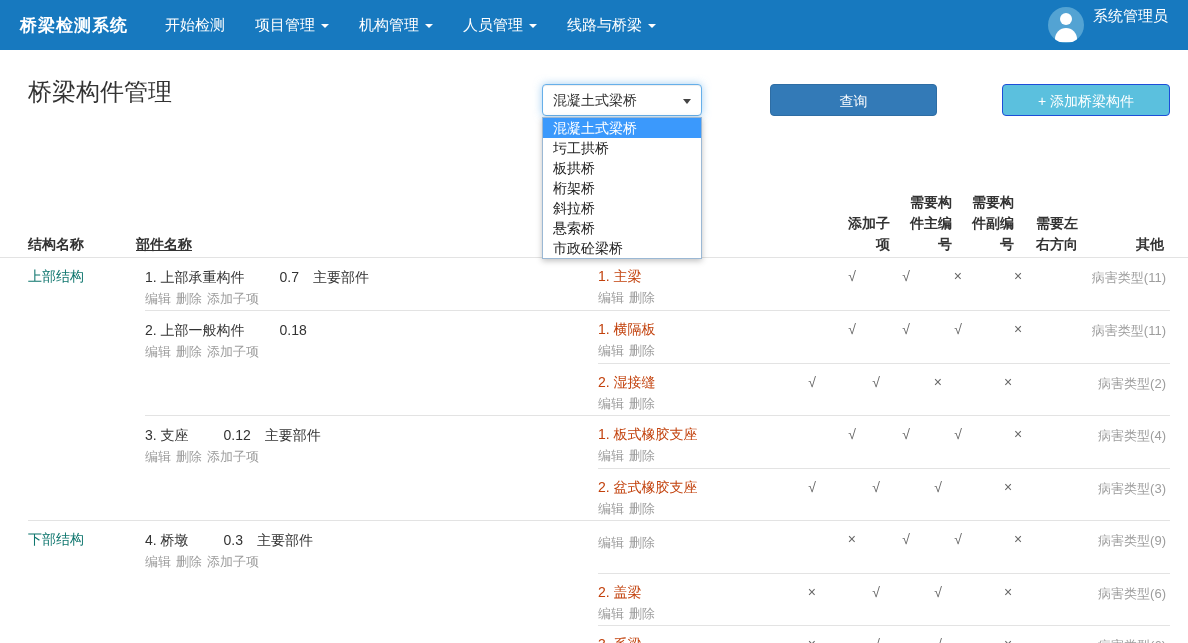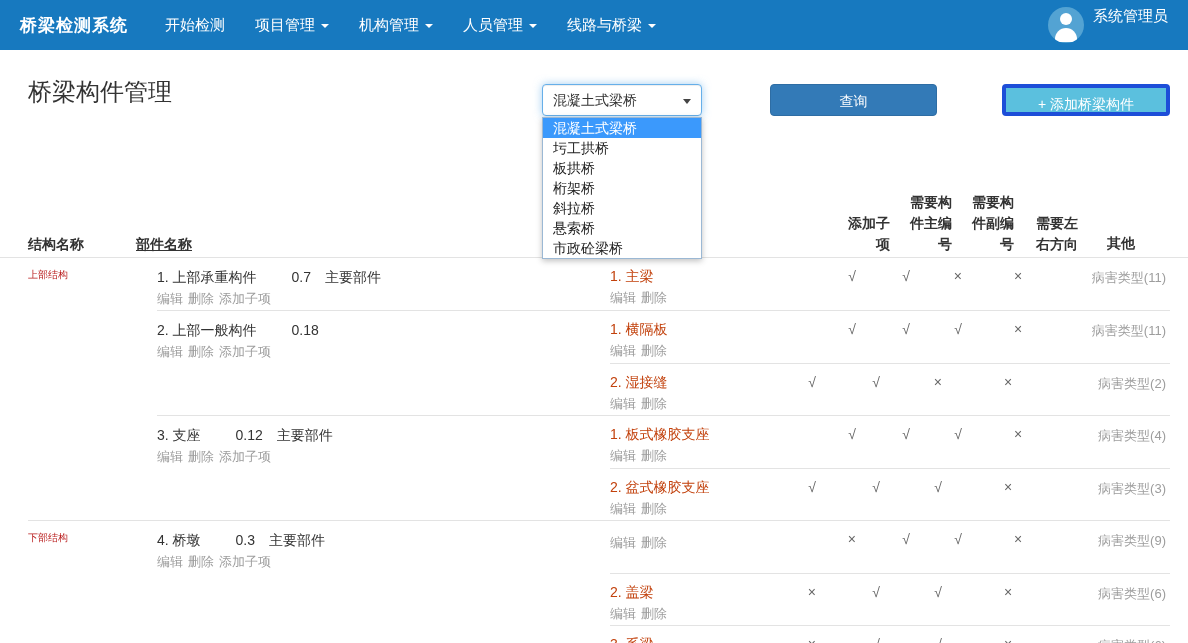--- a/index.html
+++ b/index.html
@@ -29,38 +29,38 @@
     font-size:14px; color:#333; line-height:30px; padding-left:10px; cursor:pointer; position:relative; }
   .select-caret { position:absolute; right:10px; top:14px;
     border-top:5px solid #444; border-left:4px solid transparent; border-right:4px solid transparent; }
   .select-pop { position:absolute; left:0; top:33px; width:160px; background:#fff;
     border:1px solid #9bb8d4; box-shadow:0 2px 6px rgba(0,0,0,.25); z-index:20; }
   .option { height:20px; line-height:20px; font-size:14px; color:#222; padding-left:10px; cursor:pointer; white-space:nowrap; }
   .option.selected { background:#3b99fc; color:#fff; }
   .btn { height:32px; border-radius:4px; font-size:14px; color:#fff; text-align:center;
     line-height:32px; cursor:pointer; margin-top:8px; }
   .btn-query { width:167px; margin-left:31px; background:#337ab7; border:1px solid #2e6da4; }
-  .btn-add { width:168px; margin-left:28px; background:#5bc0de; border:4px solid #1d4ed8; }
+  .btn-add { width:168px; margin-left:28px; background:#5bc0de; border:1px solid #1d4ed8; }
 
   
   .thead { display:flex; align-items:flex-end; margin-top:76px; padding:0 18px 2px 28px;
     border-bottom:1px solid #e3e3e3; font-size:14px; font-weight:bold; color:#333; line-height:21px; }
   .h-structure { width:108px; }
   .h-part { flex:1;text-decoration:underline; }
   .h-flag { text-align:right; }
   .h-f0 { width:100px; } .h-f1 { width:62px; } .h-f2 { width:62px; } .h-f3 { width:64px; }
   .h-wrap { display:inline-block; width:46px; text-align:right; }
-  .h-other { width:92px; text-align:center; padding-right:6px;font-family:Liberation Mono, monospace; }
+  .h-other { width:92px; text-align:right; padding-right:6px; }
 
   .tbody { padding:0 18px 0 28px; }
   .section { display:flex; }
   .section + .section { border-top:1px solid #e3e3e3; }
-  .sec-name { width:108px; padding-top:10px; font-size:10px; color:#b91c1c; }
+  .sec-name { width:108px; padding-top:10px; font-size:14px; color:#0f766e; }
   .sec-body { flex:1; }
-  .part { display:flex; margin-left:21px; }
+  .part { display:flex; margin-left:9px; }
   .part + .part { border-top:1px solid #e3e3e3; }
   .part-info { width:453px; padding-top:10px; }
   .p-name { font-size:14px; color:#333; }
   .p-weight { font-size:14px; color:#333; margin-left:35px; }
   .p-tag { font-size:14px; color:#333; margin-left:14px; }
   .links { margin-top:3px; font-size:13px; color:#9d9d9d; }
   .link { color:#9d9d9d; margin-right:5px; cursor:pointer; }
   .part-body { flex:1; }
   .sub { display:flex; min-height:52px; }
   .sub + .sub { border-top:1px solid #e3e3e3;gap:10px; }

